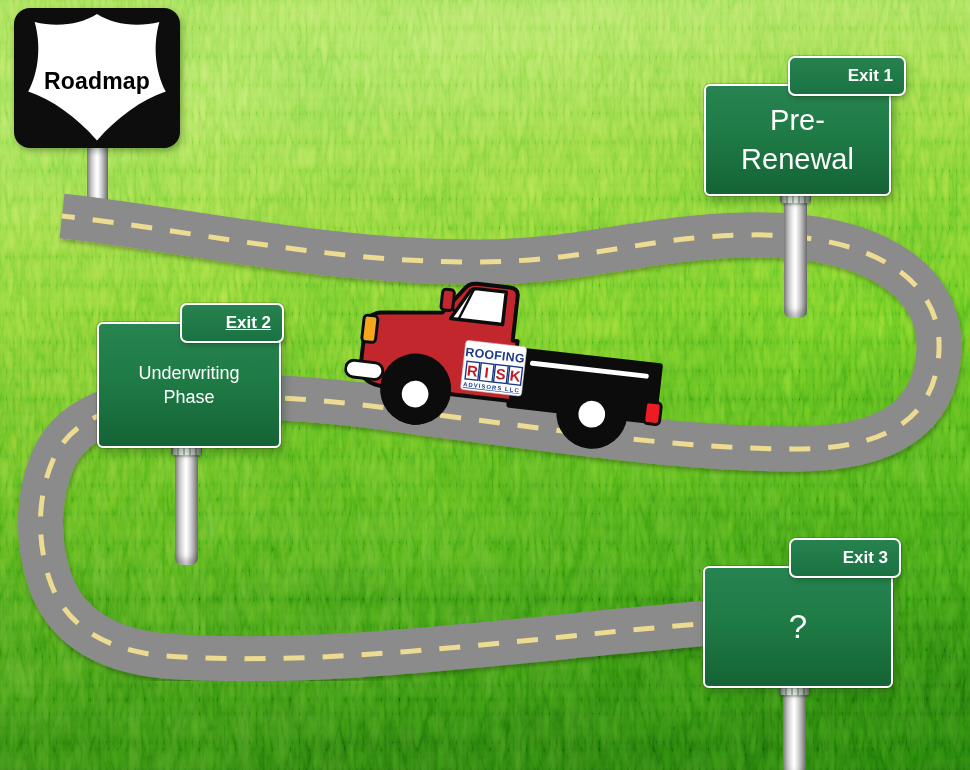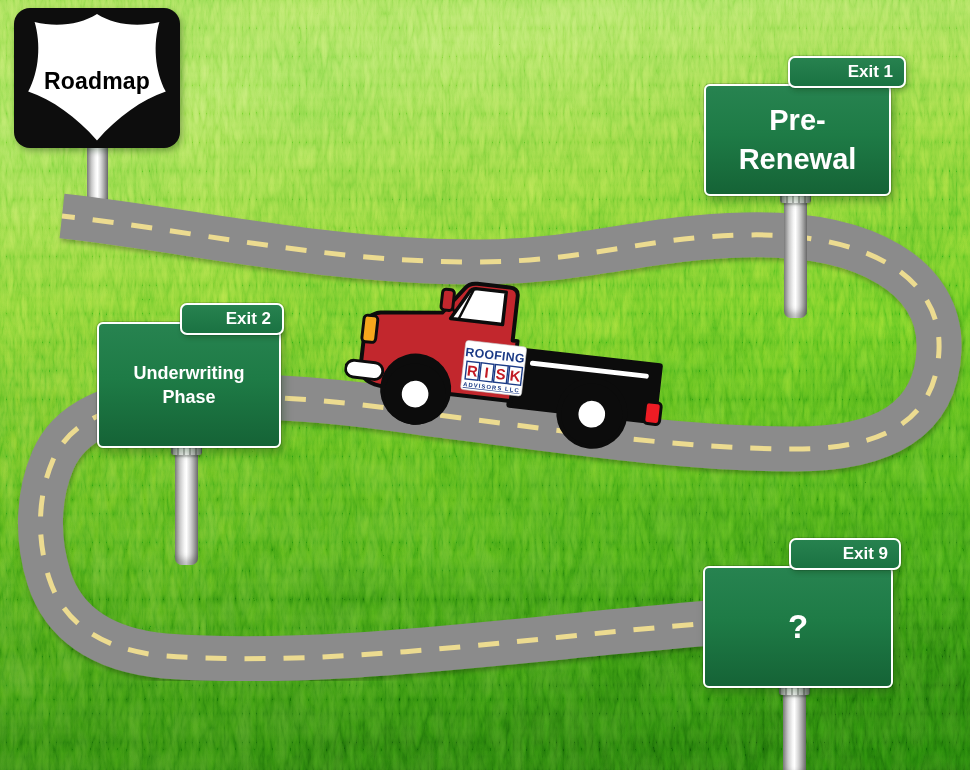--- a/index.html
+++ b/index.html
@@ -34,33 +34,33 @@
   .shield{position:absolute;left:14px;top:8px;width:166px;height:140px;background:#0d0d0d;border-radius:16px;
     box-shadow:2px 3px 6px rgba(0,40,0,.35);}
   .shield svg{position:absolute;left:3px;top:2px;width:160px;height:136px;}
   .shield-text{position:absolute;inset:0;display:flex;flex-direction:column;align-items:center;justify-content:center;
     padding-top:6px;color:#000;font-weight:700;font-size:23px;line-height:31px;letter-spacing:.2px;}
 
   
   .exit{position:absolute;}
   .board{position:absolute;inset:0;display:flex;align-items:center;justify-content:center;text-align:center;
     background:linear-gradient(180deg,#278350 0%,#1e7b46 45%,#156336 100%);
-    border:2.5px solid #fff;border-radius:6px;color:#fff;font-weight:700;
+    border:2.5px solid #fff;border-radius:6px;color:#fff;font-weight:400;
     box-shadow:0 0 0 1px rgba(0,0,0,.15),3px 5px 9px rgba(15,60,15,.35);
     padding:4px 12px;line-height:1.35;}
-  .tab{position:absolute;height:32px;display:flex;align-items:center;justify-content:flex-end;
+  .tab{position:absolute;height:40px;display:flex;align-items:center;justify-content:flex-end;
     background:linear-gradient(180deg,#27824f,#1a7242);
     border:2px solid #fff;border-radius:7px;color:#fff;font-weight:700;font-size:17px;
     padding:0 11px 1px 0;box-shadow:0 0 0 1px rgba(0,0,0,.12),2px 3px 5px rgba(15,60,15,.3);}
   .exit1{left:704px;top:84px;width:187px;height:112px;}
   .exit1 .tab{right:-15px;top:-28px;width:118px;}
   .exit1 .board{font-size:29px;}
   .exit1 .post{left:80px;top:108px;height:126px;}
   .exit2{left:97px;top:322px;width:184px;height:126px;}
-  .exit2 .tab{right:-3px;top:-19px;width:104px;}
+  .exit2 .tab{right:-3px;top:-19px;width:104px;text-decoration:underline;}
   .exit2 .board{font-size:18px;}
   .exit2 .post{left:78px;top:122px;height:121px;}
   .exit3{left:703px;top:566px;width:190px;height:122px;}
   .exit3 .tab{right:-8px;top:-28px;width:112px;}
   .exit3 .board{font-size:33px;}
   .exit3 .post{left:80px;top:118px;height:95px;}
 
   
   .road-svg{position:absolute;inset:0;width:970px;height:770px;pointer-events:none;}
 
@@ -161,21 +161,21 @@
       <span>Exit 2</span>
     </div>
   </div>
 
   <div class="exit exit3">
     <div class="post"></div>
     <div class="board">
       <span>?</span>
     </div>
     <div class="tab">
-      <span>Exit 9</span>
+      <span>Exit 3</span>
     </div>
   </div>
 
   <div class="truck-wrap">
     <svg viewBox="0 0 330 168" xmlns="http://www.w3.org/2000/svg">
 
       <rect x="167" y="66" width="153" height="62" rx="3" fill="#0c0c0c"></rect>
       <circle cx="254" cy="124" r="36" fill="#0c0c0c"></circle>
 
       <path d="M16,101 L16,64 Q16,50 30,47 L92,40 L112,13 Q116,7 124,7 L157,7 Q166,7 166,15 L166,60 L171,60 L171,121 L44,121 Q16,121 16,101 Z" fill="#c2272d" stroke="#0c0c0c" stroke-width="4" stroke-linejoin="round"></path>

